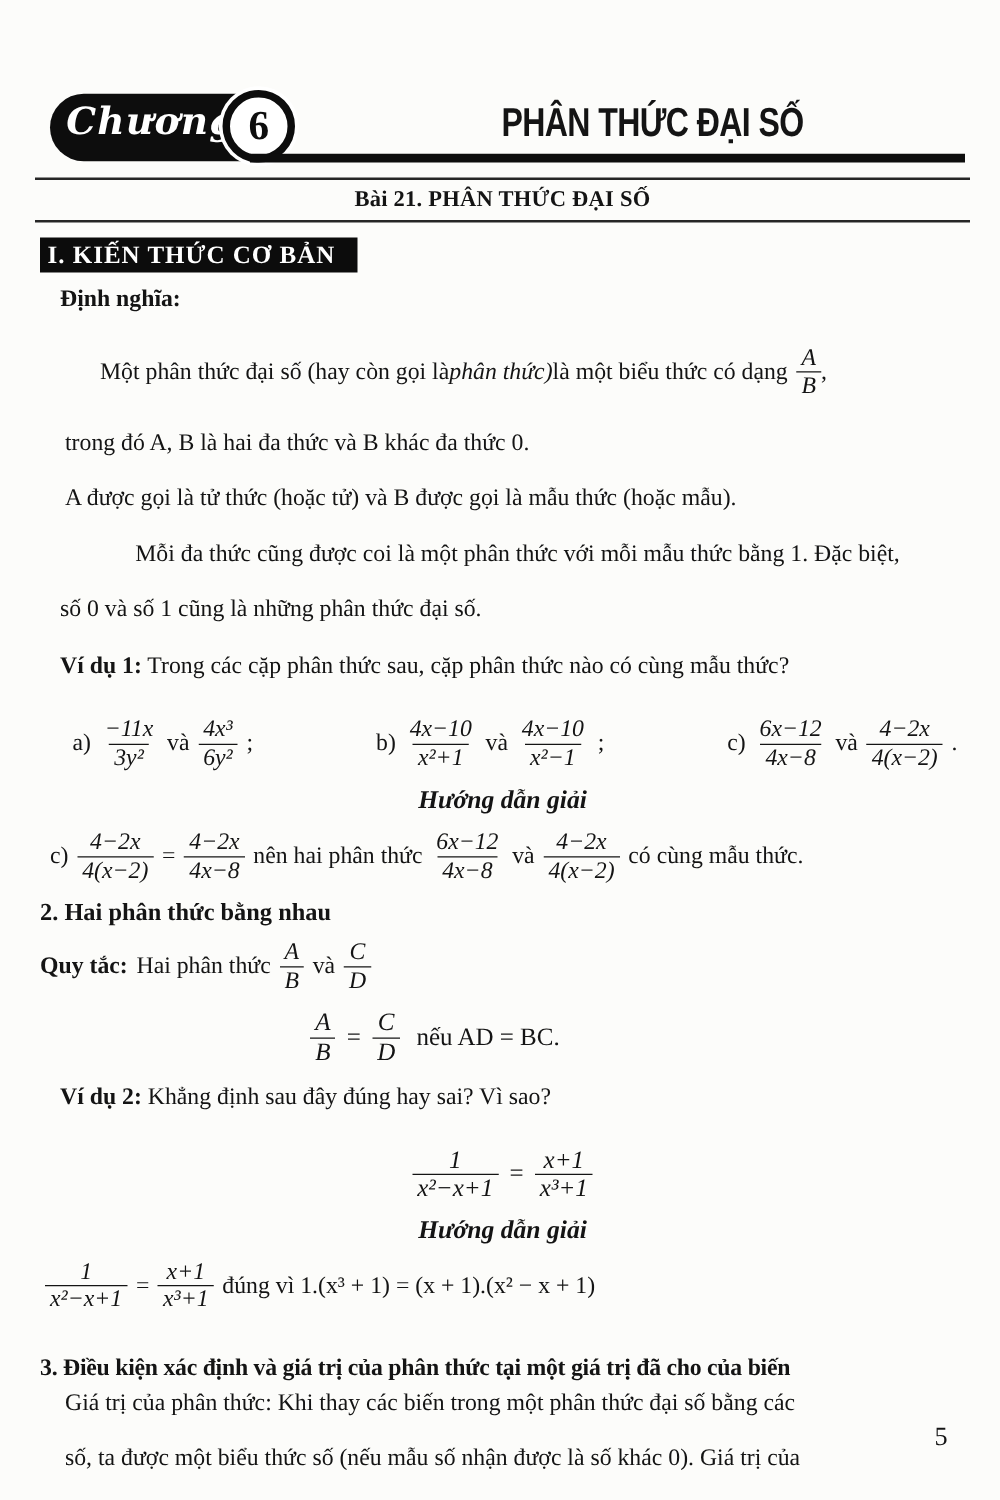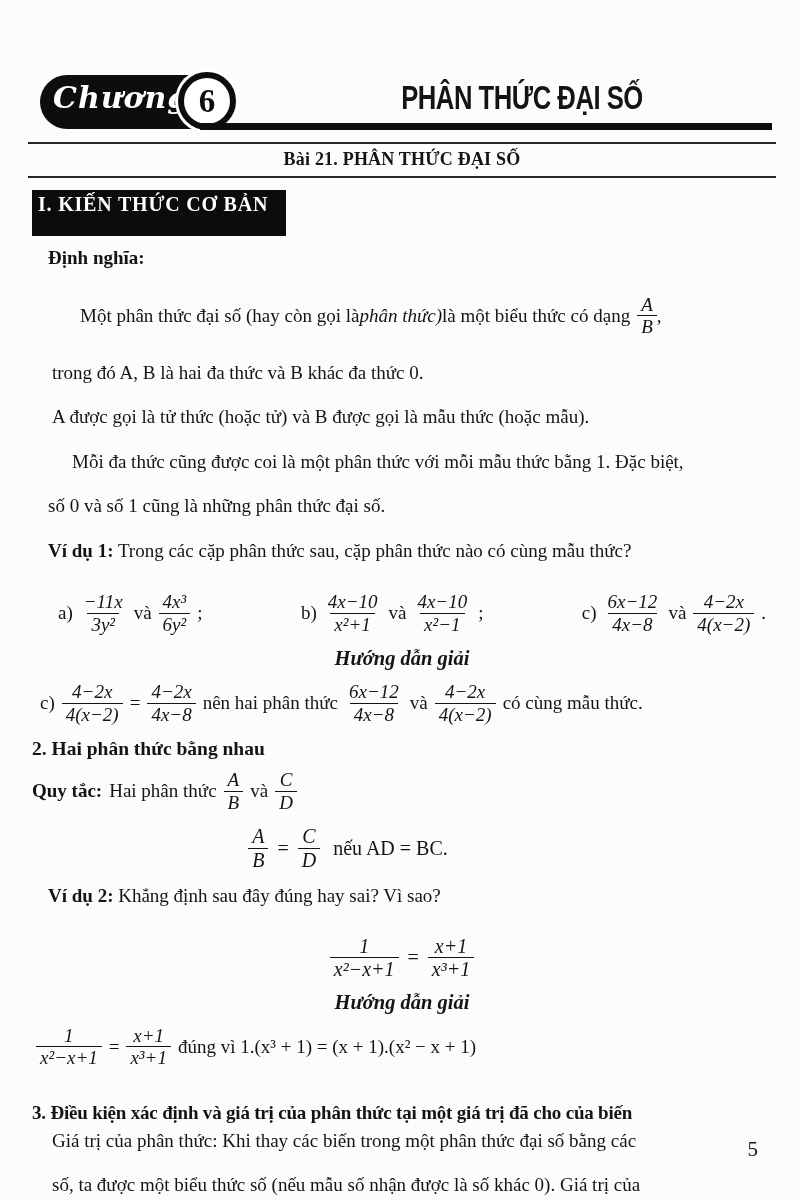--- a/index.html
+++ b/index.html
@@ -45,30 +45,30 @@
   .rule.r2{}
 
   .lesson-title{
     text-align:center;font-weight:bold;font-size:18px;
     padding:5px 0 6px 0;letter-spacing:0.2px;
   }
 
   .section-box{
     display:inline-block;background:#0c0c0c;color:#ffffff;
     font-weight:bold;font-size:20px;letter-spacing:0.8px;
-    padding:3px 18px 20px 6px;margin-top:12px;
+    padding:3px 18px 2px 6px;margin-top:12px;
   }
 
   
   .p{font-size:19px;line-height:1.5;margin:16px;}
   .bold{font-weight:bold;}
   .it{font-style:italic;}
   .mt4{margin-top:4px;} .mt6{margin-top:6px;} .mt8{margin-top:8px;} .mt10{margin-top:10px;}
   .indent{margin-left:20px;}
-  .first-indent{text-indent:24px;}
+  .first-indent{text-indent:24px;text-align:center;}
   .subhead{font-size:19.5px;font-weight:bold;margin-top:11px;}
 
   
   .fr{
     display:inline-flex;flex-direction:column;align-items:center;
     font-style:italic;line-height:1.12;text-align:center;
   }
   .fr .n,.fr .d{padding:0 4px;}
   .fr .d{border-top:1.6px solid #141414;}
   .row{display:flex;align-items:center;font-size:19px;}

